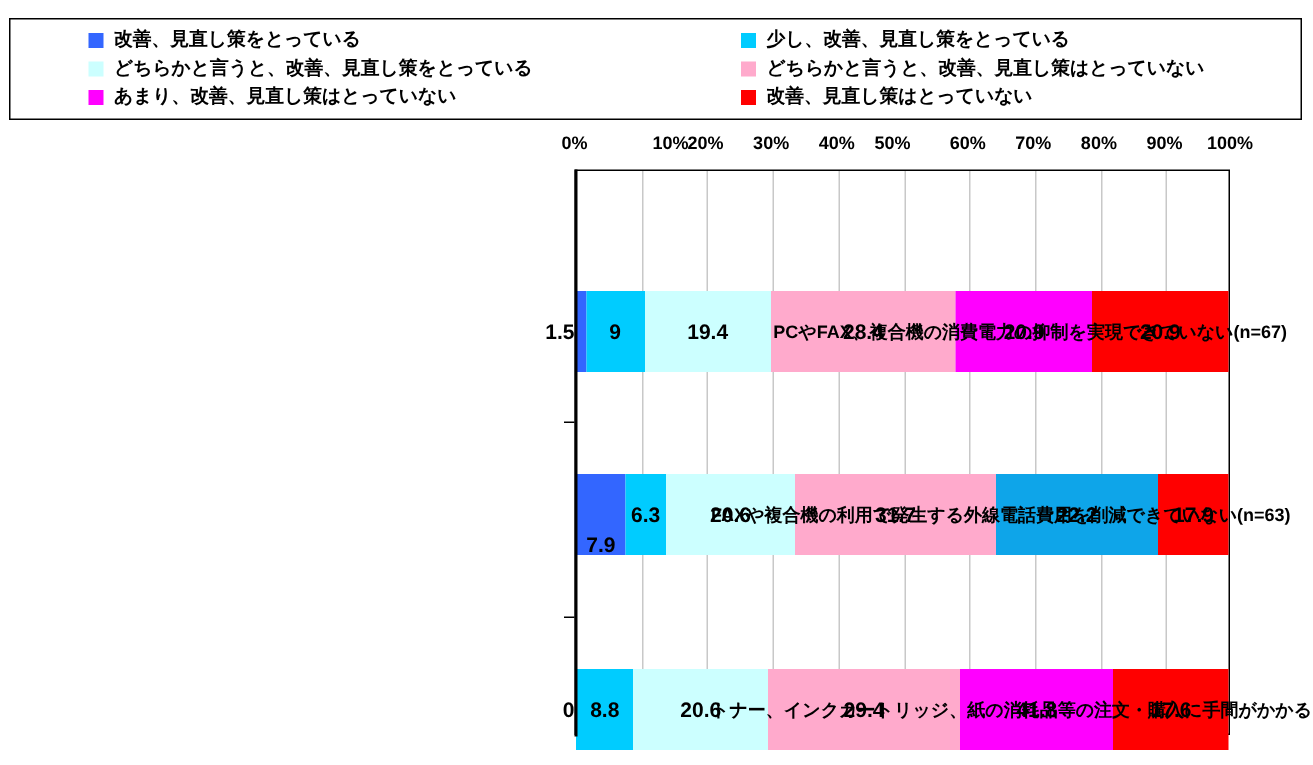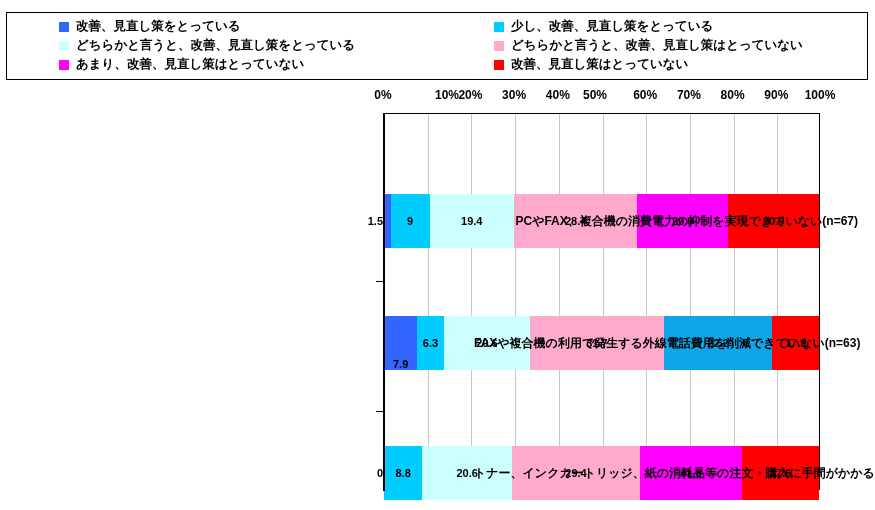--- a/index.html
+++ b/index.html
@@ -117,21 +117,21 @@
   .seg {
     height: 100%;
     display: flex;
     align-items: center;
     justify-content: center;
     box-sizing: border-box;
     overflow: visible;
     position: relative;
   }
   .seg-label {
-    font-size: 11px;
+    font-size: 14px;
     font-weight: bold;
     color: #000000;
     white-space: nowrap;
     line-height: 1;
   }
   .seg.tiny .seg-label {
     position: absolute;
     right: 100%;
     margin-right: 1px;
   }

